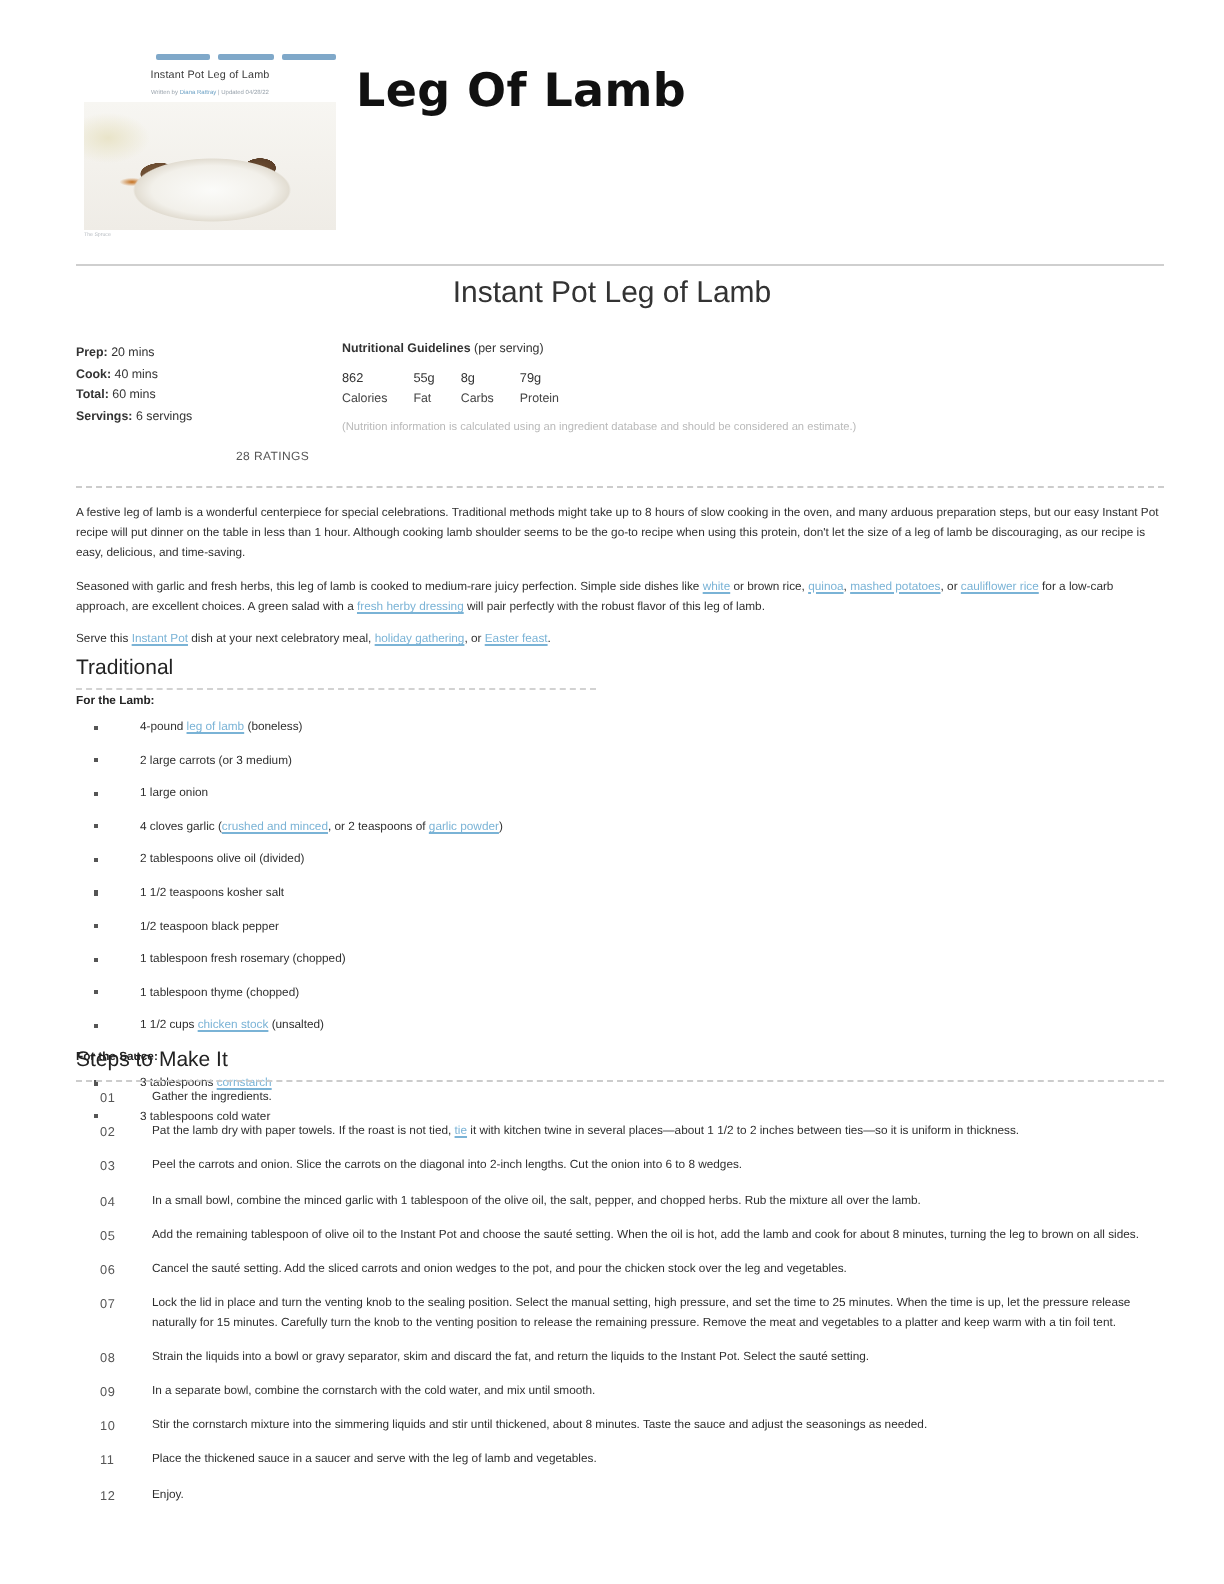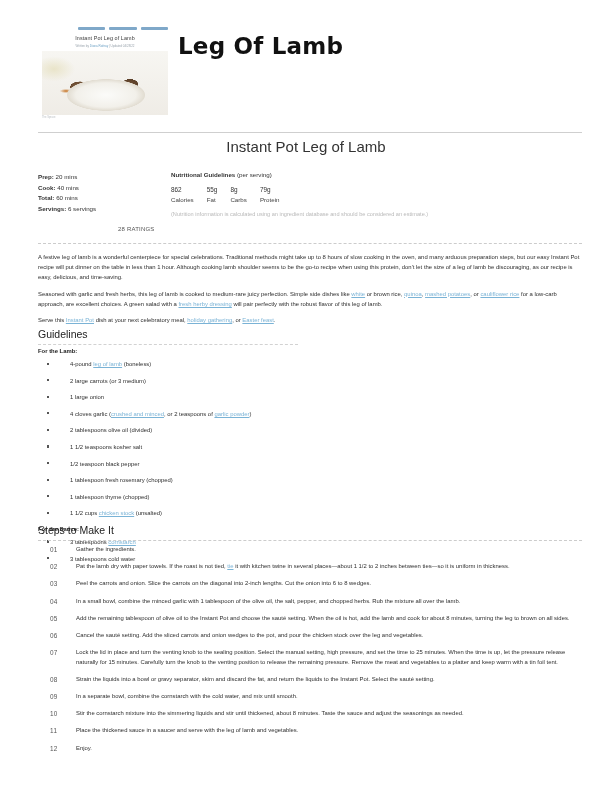--- a/index.html
+++ b/index.html
@@ -305,21 +305,21 @@
 </div>
 
 <div class="rule-dashed" style="top:243px"></div>
 
 <div class="desc">
   <p>A festive leg of lamb is a wonderful centerpiece for special celebrations. Traditional methods might take up to 8 hours of slow cooking in the oven, and many arduous preparation steps, but our easy Instant Pot recipe will put dinner on the table in less than 1 hour. Although cooking lamb shoulder seems to be the go-to recipe when using this protein, don't let the size of a leg of lamb be discouraging, as our recipe is easy, delicious, and time-saving.</p>
   <p><span>Seasoned with garlic and fresh herbs, this leg of lamb is cooked to medium-rare juicy perfection. Simple side dishes like </span><a class="lnk" href="#">white</a><span> or brown rice, </span><a class="lnk" href="#">quinoa</a><span>, </span><a class="lnk" href="#">mashed potatoes</a><span>, or </span><a class="lnk" href="#">cauliflower rice</a><span> for a low-carb approach, are excellent choices. A green salad with a </span><a class="lnk" href="#">fresh herby dressing</a><span> will pair perfectly with the robust flavor of this leg of lamb.</span></p>
   <p><span>Serve this </span><a class="lnk" href="#">Instant Pot</a><span> dish at your next celebratory meal, </span><a class="lnk" href="#">holiday gathering</a><span>, or </span><a class="lnk" href="#">Easter feast</a><span>.</span></p>
 </div>
 
-<div class="sec-head" style="top:328px">Guidelines</div>
+<div class="sec-head" style="top:328px">Traditional</div>
 <div class="rule-dashed-short" style="top:344px"></div>
 
 <div class="ing-wrap">
   <div class="ing-sub">For the Lamb:</div>
   <ul class="ing-list">
     <li><span>4-pound </span><a class="lnk" href="#">leg of lamb</a><span> (boneless)</span></li>
     <li><span>2 large carrots (or 3 medium)</span></li>
     <li><span>1 large onion</span></li>
     <li><span>4 cloves garlic (</span><a class="lnk" href="#">crushed and minced</a><span>, or 2 teaspoons of </span><a class="lnk" href="#">garlic powder</a><span>)</span></li>
     <li><span>2 tablespoons olive oil (divided)</span></li>

